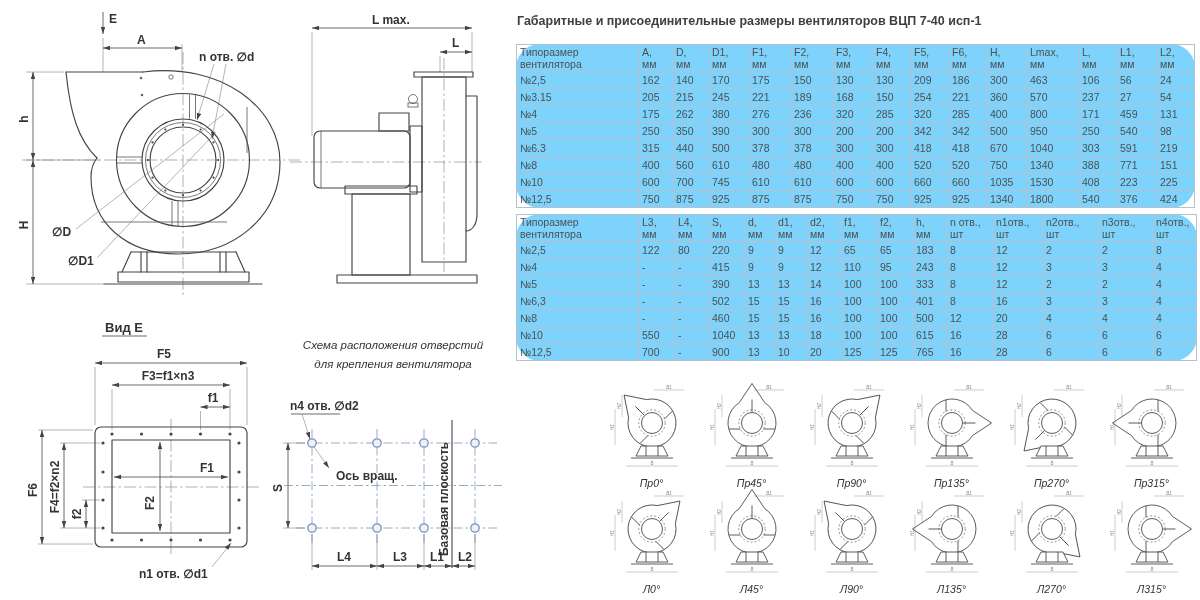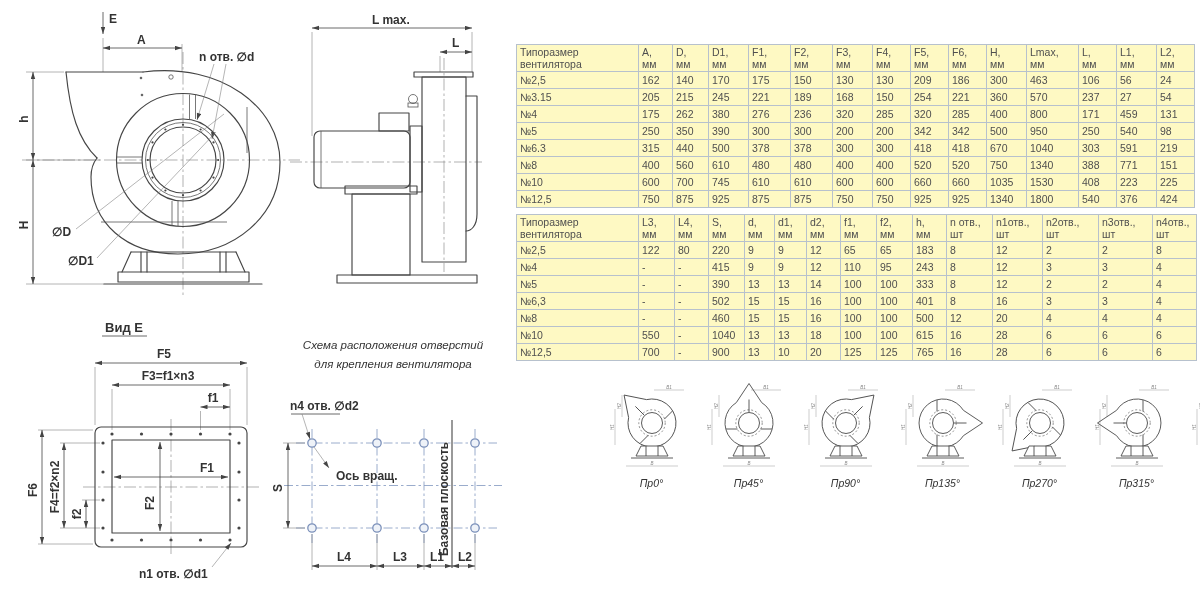--- a/index.html
+++ b/index.html
@@ -2,21 +2,21 @@
 <html><head>
 <meta charset="utf-8">
 <style>
   html,body{margin:0;padding:0;background:#fff;}
   #page{position:relative;width:1200px;height:600px;background:#ffffff;overflow:hidden;
         font-family:"Liberation Sans",sans-serif;}
   
   .page-title{position:absolute;left:517px;top:14px;width:682px;font-size:12.5px;font-weight:bold;
               color:#3f3f3f;}
   .dim-table{position:absolute;left:516px;border-collapse:collapse;table-layout:fixed;
-             font-size:10.5px;line-height:12px;color:#4f4f4f;background:#fef9c3;}
+             font-size:10.5px;line-height:12px;color:#4f4f4f;background:#7dd3fc;border-radius:24px;}
   .dim-table th,.dim-table td{border:1px solid #b7c1cd;padding:1px 3px;text-align:left;
              font-weight:normal;overflow:hidden;white-space:nowrap;}
   .dim-table td{height:14px;}
   #table1{top:44px;} #table2{top:214px;}
   
   svg{position:absolute;overflow:visible;}
   .ln{stroke:#454545;stroke-width:1.15;fill:none;stroke-linejoin:round;stroke-linecap:round;}
   .ln2{stroke:#555;stroke-width:0.8;fill:none;}
   .dim{stroke:#444;stroke-width:0.8;fill:none;}
   .ext{stroke:#777;stroke-width:0.55;fill:none;}
@@ -24,21 +24,21 @@
   .clb{stroke:#8ea3c6;stroke-width:0.9;fill:none;stroke-dasharray:9 3 2.5 3;}
   .dtxt{font-size:12px;font-weight:bold;fill:#333;font-family:"Liberation Sans",sans-serif;}
   .ittxt{font-size:11.5px;font-style:italic;fill:#333;font-family:"Liberation Sans",sans-serif;}
   .fan-ln path,.fan-ln line,.fan-ln circle{stroke:#4a4a4a;stroke-width:0.9;fill:none;}
   .fan-ln .bolt{stroke-dasharray:2 2;stroke-width:0.6;}
   .fan-ln .base{fill:#fff;}
   .tiny-dim line{stroke:#999;stroke-width:0.5;}
   .tiny-dim text{font-size:4.5px;fill:#888;font-style:italic;}
   
   #orient{position:absolute;left:603px;top:383px;width:597px;height:212px;display:flex;
-          flex-direction:row;justify-content:space-between;}
+          flex-direction:column;justify-content:space-between;}
   .orow{display:flex;justify-content:space-between;}
   .fan-cell{width:97px;text-align:center;}
   .fan-cell svg{position:static;}
   .fan-label{font-size:10.5px;font-style:italic;color:#333;margin-top:-2px;}
 </style>
 </head>
 <body>
 
 <div id="page">
 
@@ -272,20 +272,21 @@
     <line class="dim" x1="312" y1="566" x2="377" y2="566" marker-start="url(#arrs)" marker-end="url(#arr)"></line>
     <line class="dim" x1="377" y1="566" x2="424" y2="566" marker-start="url(#arrs)" marker-end="url(#arr)"></line>
     <line class="dim" x1="424" y1="566" x2="452" y2="566" marker-start="url(#arrs)" marker-end="url(#arr)"></line>
     <line class="dim" x1="452" y1="566" x2="475" y2="566" marker-start="url(#arrs)" marker-end="url(#arr)"></line>
     <text class="dtxt" x="344" y="561" text-anchor="middle">L4</text>
     <text class="dtxt" x="400" y="561" text-anchor="middle">L3</text>
     <text class="dtxt" x="437" y="561" text-anchor="middle">L1</text>
     <text class="dtxt" x="465" y="561" text-anchor="middle">L2</text>
   </svg>
 
+  <div class="page-title">Габаритные и присоединительные размеры вентиляторов ВЦП 7-40 исп-1</div>
   <table id="table1" class="dim-table">
       <colgroup>
         <col style="width:122px">
         <col style="width:34px">
         <col style="width:36px">
         <col style="width:40px">
         <col style="width:42px">
         <col style="width:42px">
         <col style="width:40px">
         <col style="width:38px">

